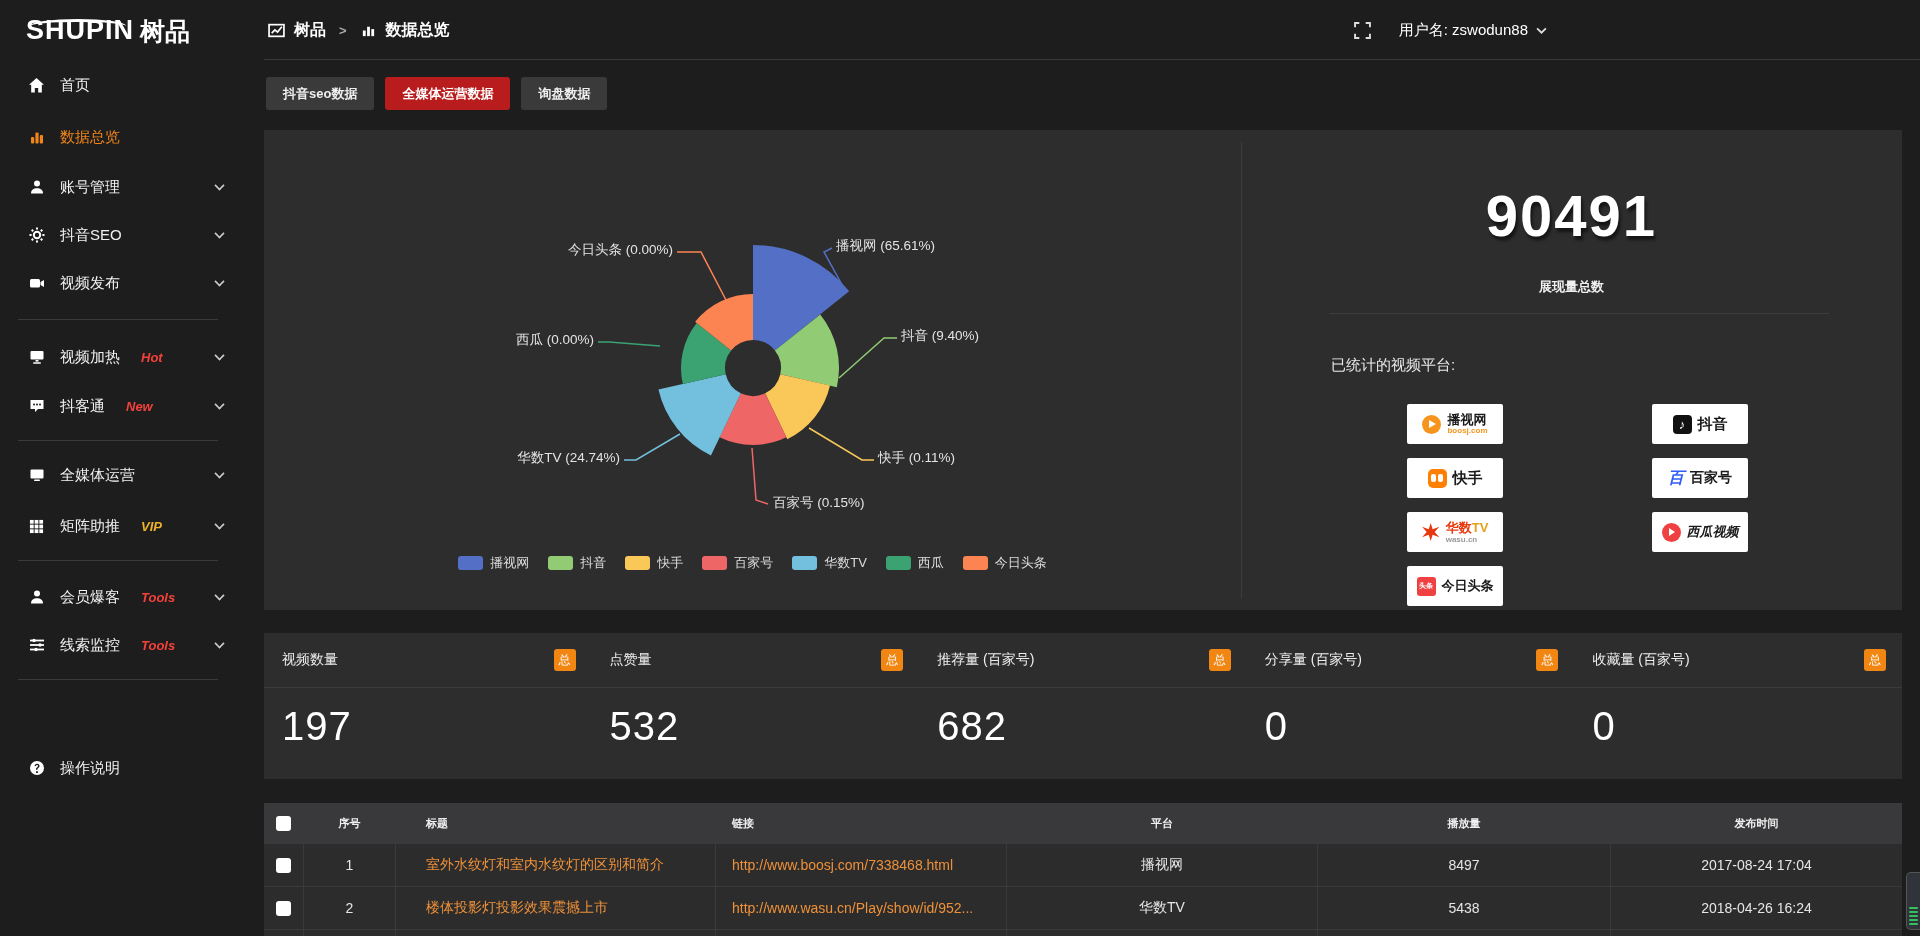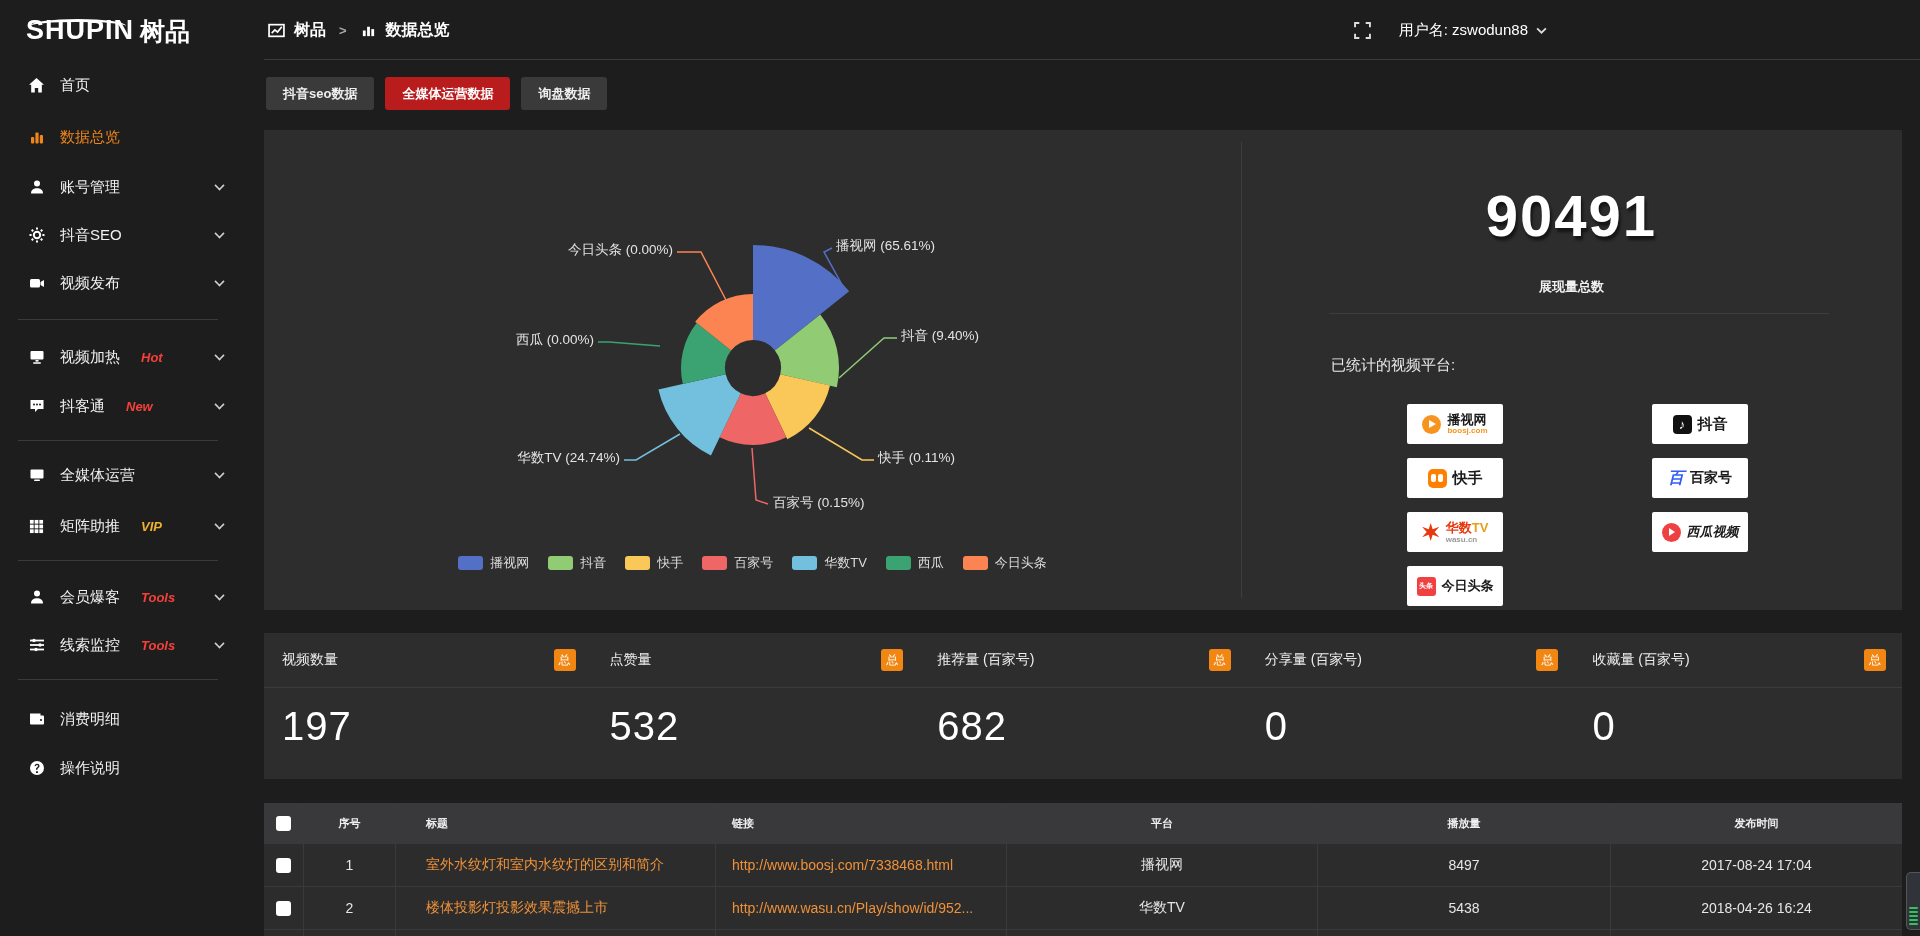--- a/index.html
+++ b/index.html
@@ -320,30 +320,20 @@
           <circle cx="7" cy="12.5" r="1.7" stroke="none"></circle>
       </svg>
     </span>
     <span class="lbl">线索监控</span>
     <span class="side-badge">Tools</span>
     <span class="side-chevron"></span>
   </div>
 
   <div class="side-divider" style="top:619px"></div>
 
-  <div class="side-item" style="top:644px">
-    <span class="side-icon">
-      <svg width="16" height="16" viewBox="0 0 16 16" fill="#fff">
-          <rect x="1" y="2.5" width="10.5" height="3"></rect>
-          <rect x="1" y="4.5" width="14" height="9" rx="1"></rect>
-          <circle cx="12" cy="9" r="1.1" fill="#1d1d1e"></circle>
-        </svg>
-    </span>
-    <span class="lbl">消费明细</span>
-  </div>
 
   <div class="side-item" style="top:693px">
     <span class="side-icon icon-help-wrap">
       <svg width="16" height="16" viewBox="0 0 16 16">
           <circle cx="8" cy="8" r="7" fill="#fff"></circle>
           <path d="M5.6 6.2 c0-1.5 1.1-2.4 2.5-2.4 1.3 0 2.4.8 2.4 2.2 0 1-.6 1.5-1.2 2-.5.4-.8.7-.8 1.4 v.4 H7 v-.6 c0-1 .5-1.5 1.1-2 .5-.4.9-.7.9-1.3 0-.6-.4-1-1-1-.6 0-1 .4-1.1 1.1 Z M7 11.2 h1.9 v1.8 H7 Z" fill="#1d1d1e"></path>
         </svg>
     </span>
     <span class="lbl">操作说明</span>
   </div>

